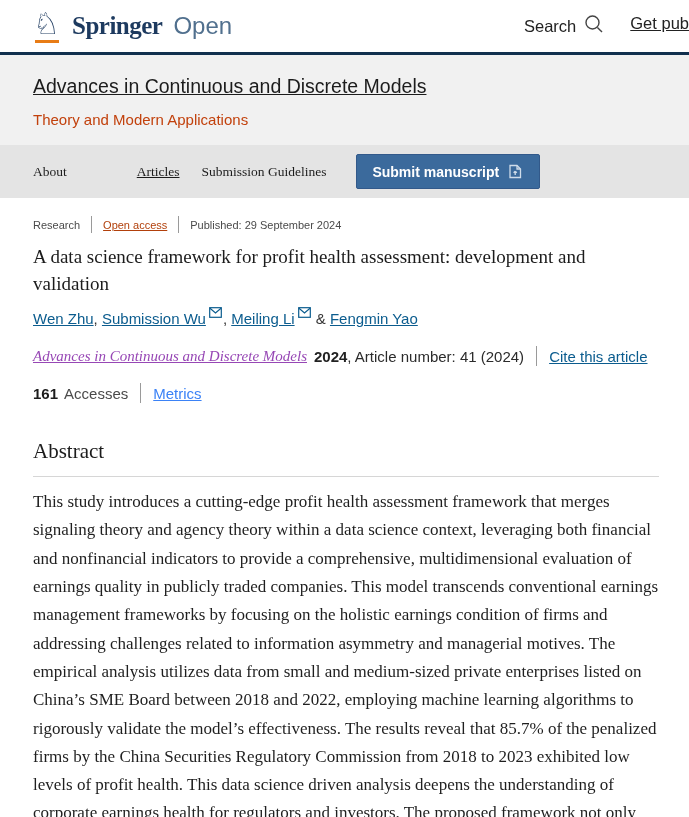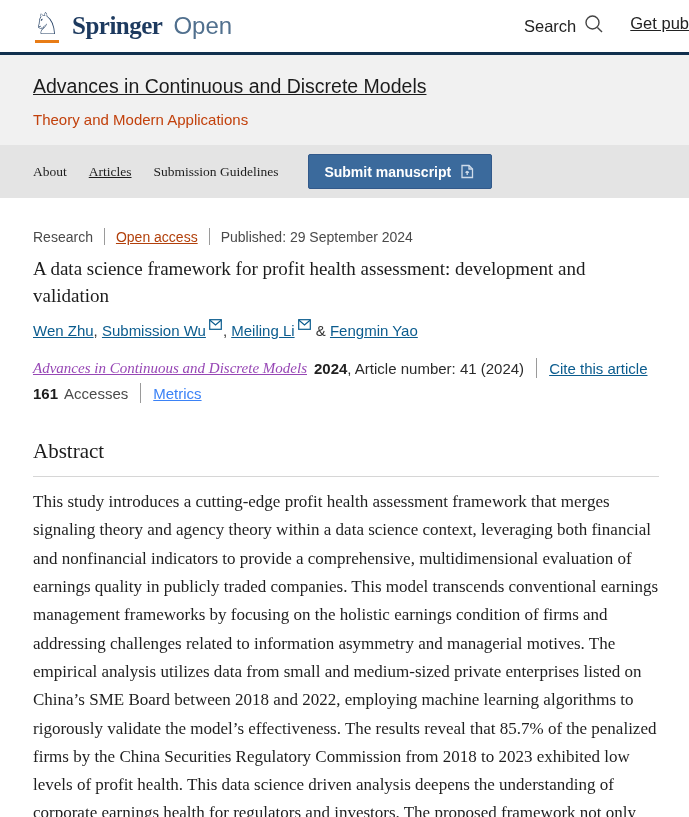--- a/index.html
+++ b/index.html
@@ -20,48 +20,48 @@
 
   
   .journal-banner { background:#f1f1f1; padding:20px 33px 17px; }
   .journal-title { display:inline-block; font-size:19.5px; font-weight:400; color:#1c1c1c;
     text-decoration:underline; cursor:pointer; }
   .journal-subtitle { margin-top:13px; font-size:15px; color:#c2410c; }
 
   
   .journal-nav { background:#e4e4e4; padding:8px 33px; display:flex; align-items:center; gap:22px; height:53px; }
   .nav-item { font-size:13.5px; color:#1c1c1c; cursor:pointer;font-family:Liberation Serif, serif; }
-  .nav-item.current { text-decoration:underline; }
+  .nav-item.current { text-decoration:underline;margin-left:48px; }
   .submit-btn { margin-left:8px; background:#3b6a9c; border:1px solid #32598a; color:#fff;
     font-size:14px; font-weight:bold; padding:8px 15px; border-radius:2px;
     display:flex; align-items:center; gap:8px; cursor:pointer; }
   .submit-btn svg { display:block; }
 
   
   .content { padding:0 30px 0 33px; }
-  .meta-row { margin-top:30px; display:flex; align-items:center; font-size:14px; color:#4a4a4a; }
+  .meta-row { margin-top:18px; display:flex; align-items:center; font-size:11px; color:#4a4a4a; }
   .meta-sep { width:1px; height:17px; background:#9a9a9a; margin:0 11px; }
   .open-access { color:#b2400b; text-decoration:underline; cursor:pointer; }
 
   .article-title { margin-top:11px; font-family:"Liberation Serif", serif; font-weight:400;
     font-size:19px; line-height:1.4; color:#1c1c1c; max-width:640px; }
 
   .authors { margin-top:13px; font-size:15px; color:#333; }
   .author-link { color:#0b5c8e; text-decoration:underline; cursor:pointer; }
   .env-icon { position:relative; top:-6px; margin:0 1px 0 3px; }
 
   .citation-row { margin-top:19px; display:flex; align-items:center; font-size:15px; color:#222; flex-wrap:nowrap; }
   .cite-journal { font-family:"Liberation Serif", serif; font-style:italic; color:#9747b5;
     text-decoration:underline; cursor:pointer; margin-right:7px; white-space:nowrap; }
   .cite-year { font-weight:bold; }
   .cite-rest { color:#2b2b2b; }
   .cite-sep { width:1px; height:20px; background:#9a9a9a; margin:0 12px; }
   .cite-link { color:#0b5c8e; text-decoration:underline; cursor:pointer; white-space:nowrap; }
 
-  .metrics-row { margin-top:5px; display:flex; align-items:center; font-size:15px; }
+  .metrics-row { margin-top:17px; display:flex; align-items:center; font-size:15px; }
   .access-count { font-weight:bold; color:#1c1c1c; margin-right:6px; }
   .access-label { color:#4a4a4a; }
   .metrics-link { color:#3b82f6; text-decoration:underline; cursor:pointer; }
 
   .abstract { margin-top:36px; }
   .abstract-heading { font-family:"Liberation Serif", serif; font-weight:400; font-size:21px; color:#1c1c1c; }
   .abstract-rule { border:none; border-top:1px solid #d6d6d6; margin:12px 0 0; }
   .abstract-text { margin-top:11px; font-family:"Liberation Serif", serif; font-size:17px;
     line-height:28.3px; color:#1f1f1f; max-width:632px; }
 </style>

